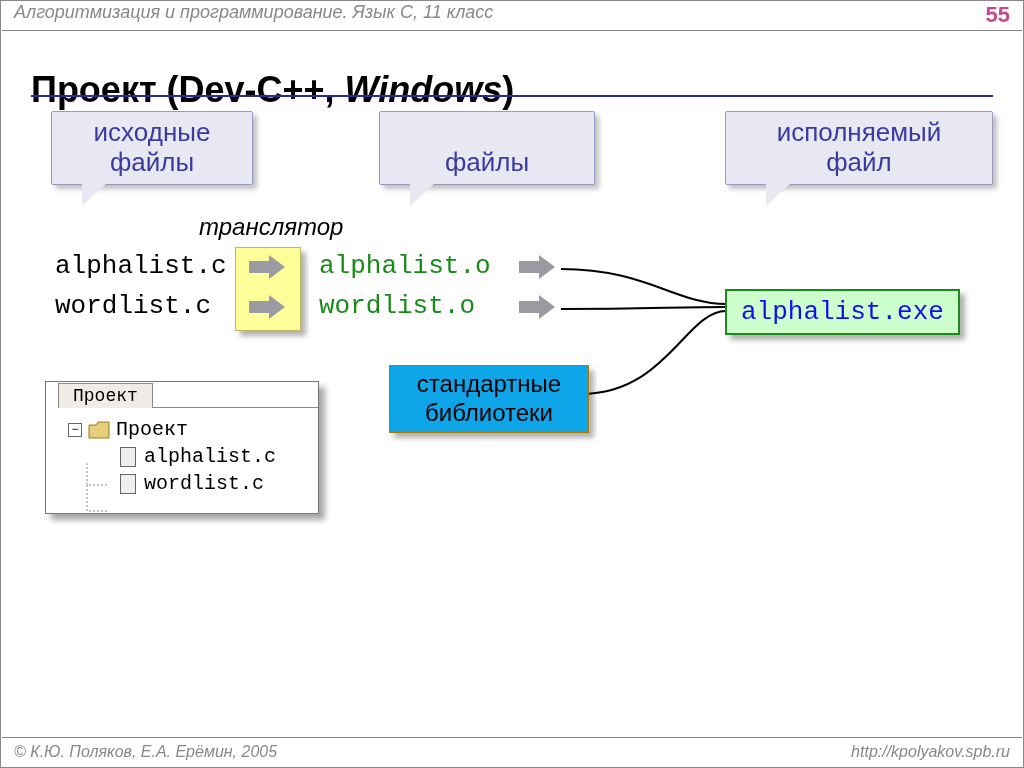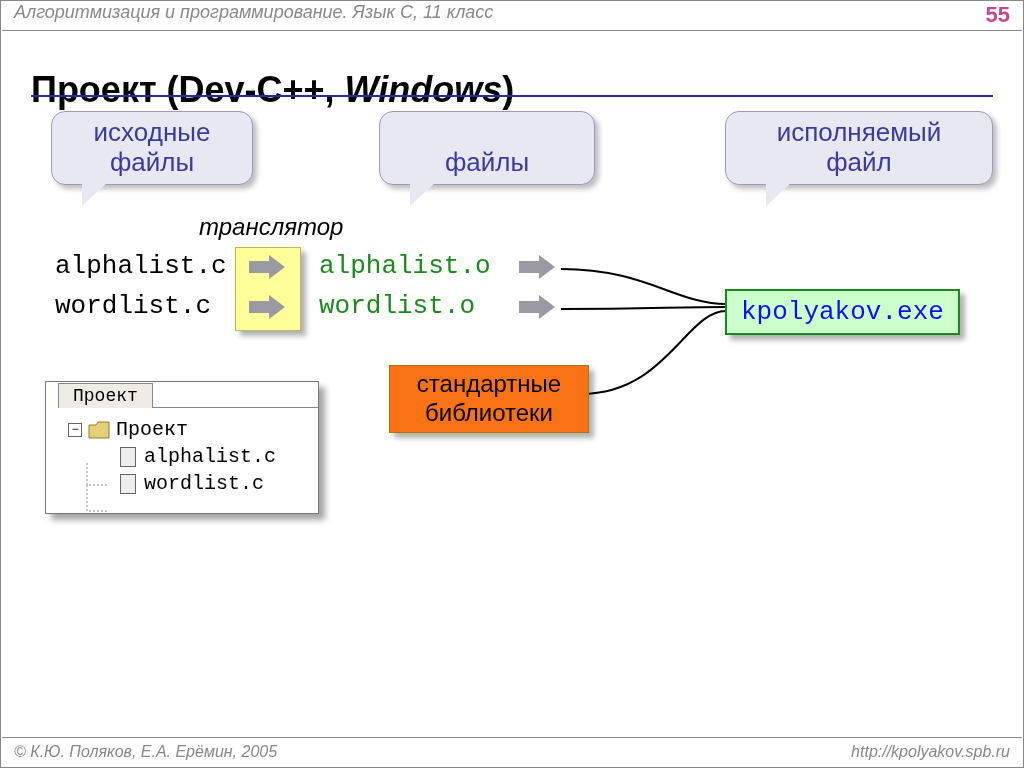--- a/index.html
+++ b/index.html
@@ -65,21 +65,21 @@
     font-style: italic;
     color: #888;
     font-size: 16px;
   }
 
   
   .callout {
     position: absolute;
     background: #e8e8f3;
     border: 1px solid #9a9ac0;
-    border-radius: 14px;
+    border-radius: 2px;
     padding: 6px 22px;
     color: #3a3a9f;
     font-size: 26px;
     text-align: center;
     line-height: 1.15;
     box-shadow: 4px 4px 5px rgba(0,0,0,0.25);
   }
   .callout .tail {
     position: absolute;
     width: 0; height: 0;
@@ -115,21 +115,21 @@
   }
 
   .yellow-box {
     position: absolute;
     background: #ffff99;
     border: 1px solid #c0b860;
     box-shadow: 5px 5px 5px rgba(0,0,0,0.3);
   }
   .orange-box {
     position: absolute;
-    background: #f97316;
+    background: #0ea5e9;
     border: 1px solid #a87800;
     color: #000;
     font-size: 24px;
     text-align: center;
     line-height: 1.2;
     padding: 4px 10px;
     box-shadow: 5px 5px 5px rgba(0,0,0,0.3);
   }
   .green-box {
     position: absolute;
@@ -270,21 +270,21 @@
       </svg>
   </div>
 
   <svg class="curve-svg" viewBox="0 0 220 180">
     <path d="M5 10 C 90 10, 120 45, 170 45" stroke="#000" fill="none" stroke-width="2"></path>
     <path d="M5 50 C 90 50, 120 48, 170 48" stroke="#000" fill="none" stroke-width="2"></path>
     <path d="M25 135 C 110 135, 130 52, 170 52" stroke="#000" fill="none" stroke-width="2"></path>
   </svg>
 
   <div class="green-box" style="left:724px; top:288px;">
-    <span>kpolyakov.exe</span>
+    <span>alphalist.exe</span>
   </div>
 
   <div class="orange-box" style="left:388px; top:364px; width:178px;">
     <span>стандартные</span><br>
     <span>библиотеки</span>
   </div>
 
   <div class="proj-panel">
     <div class="proj-tab">
       <span>Проект</span>

